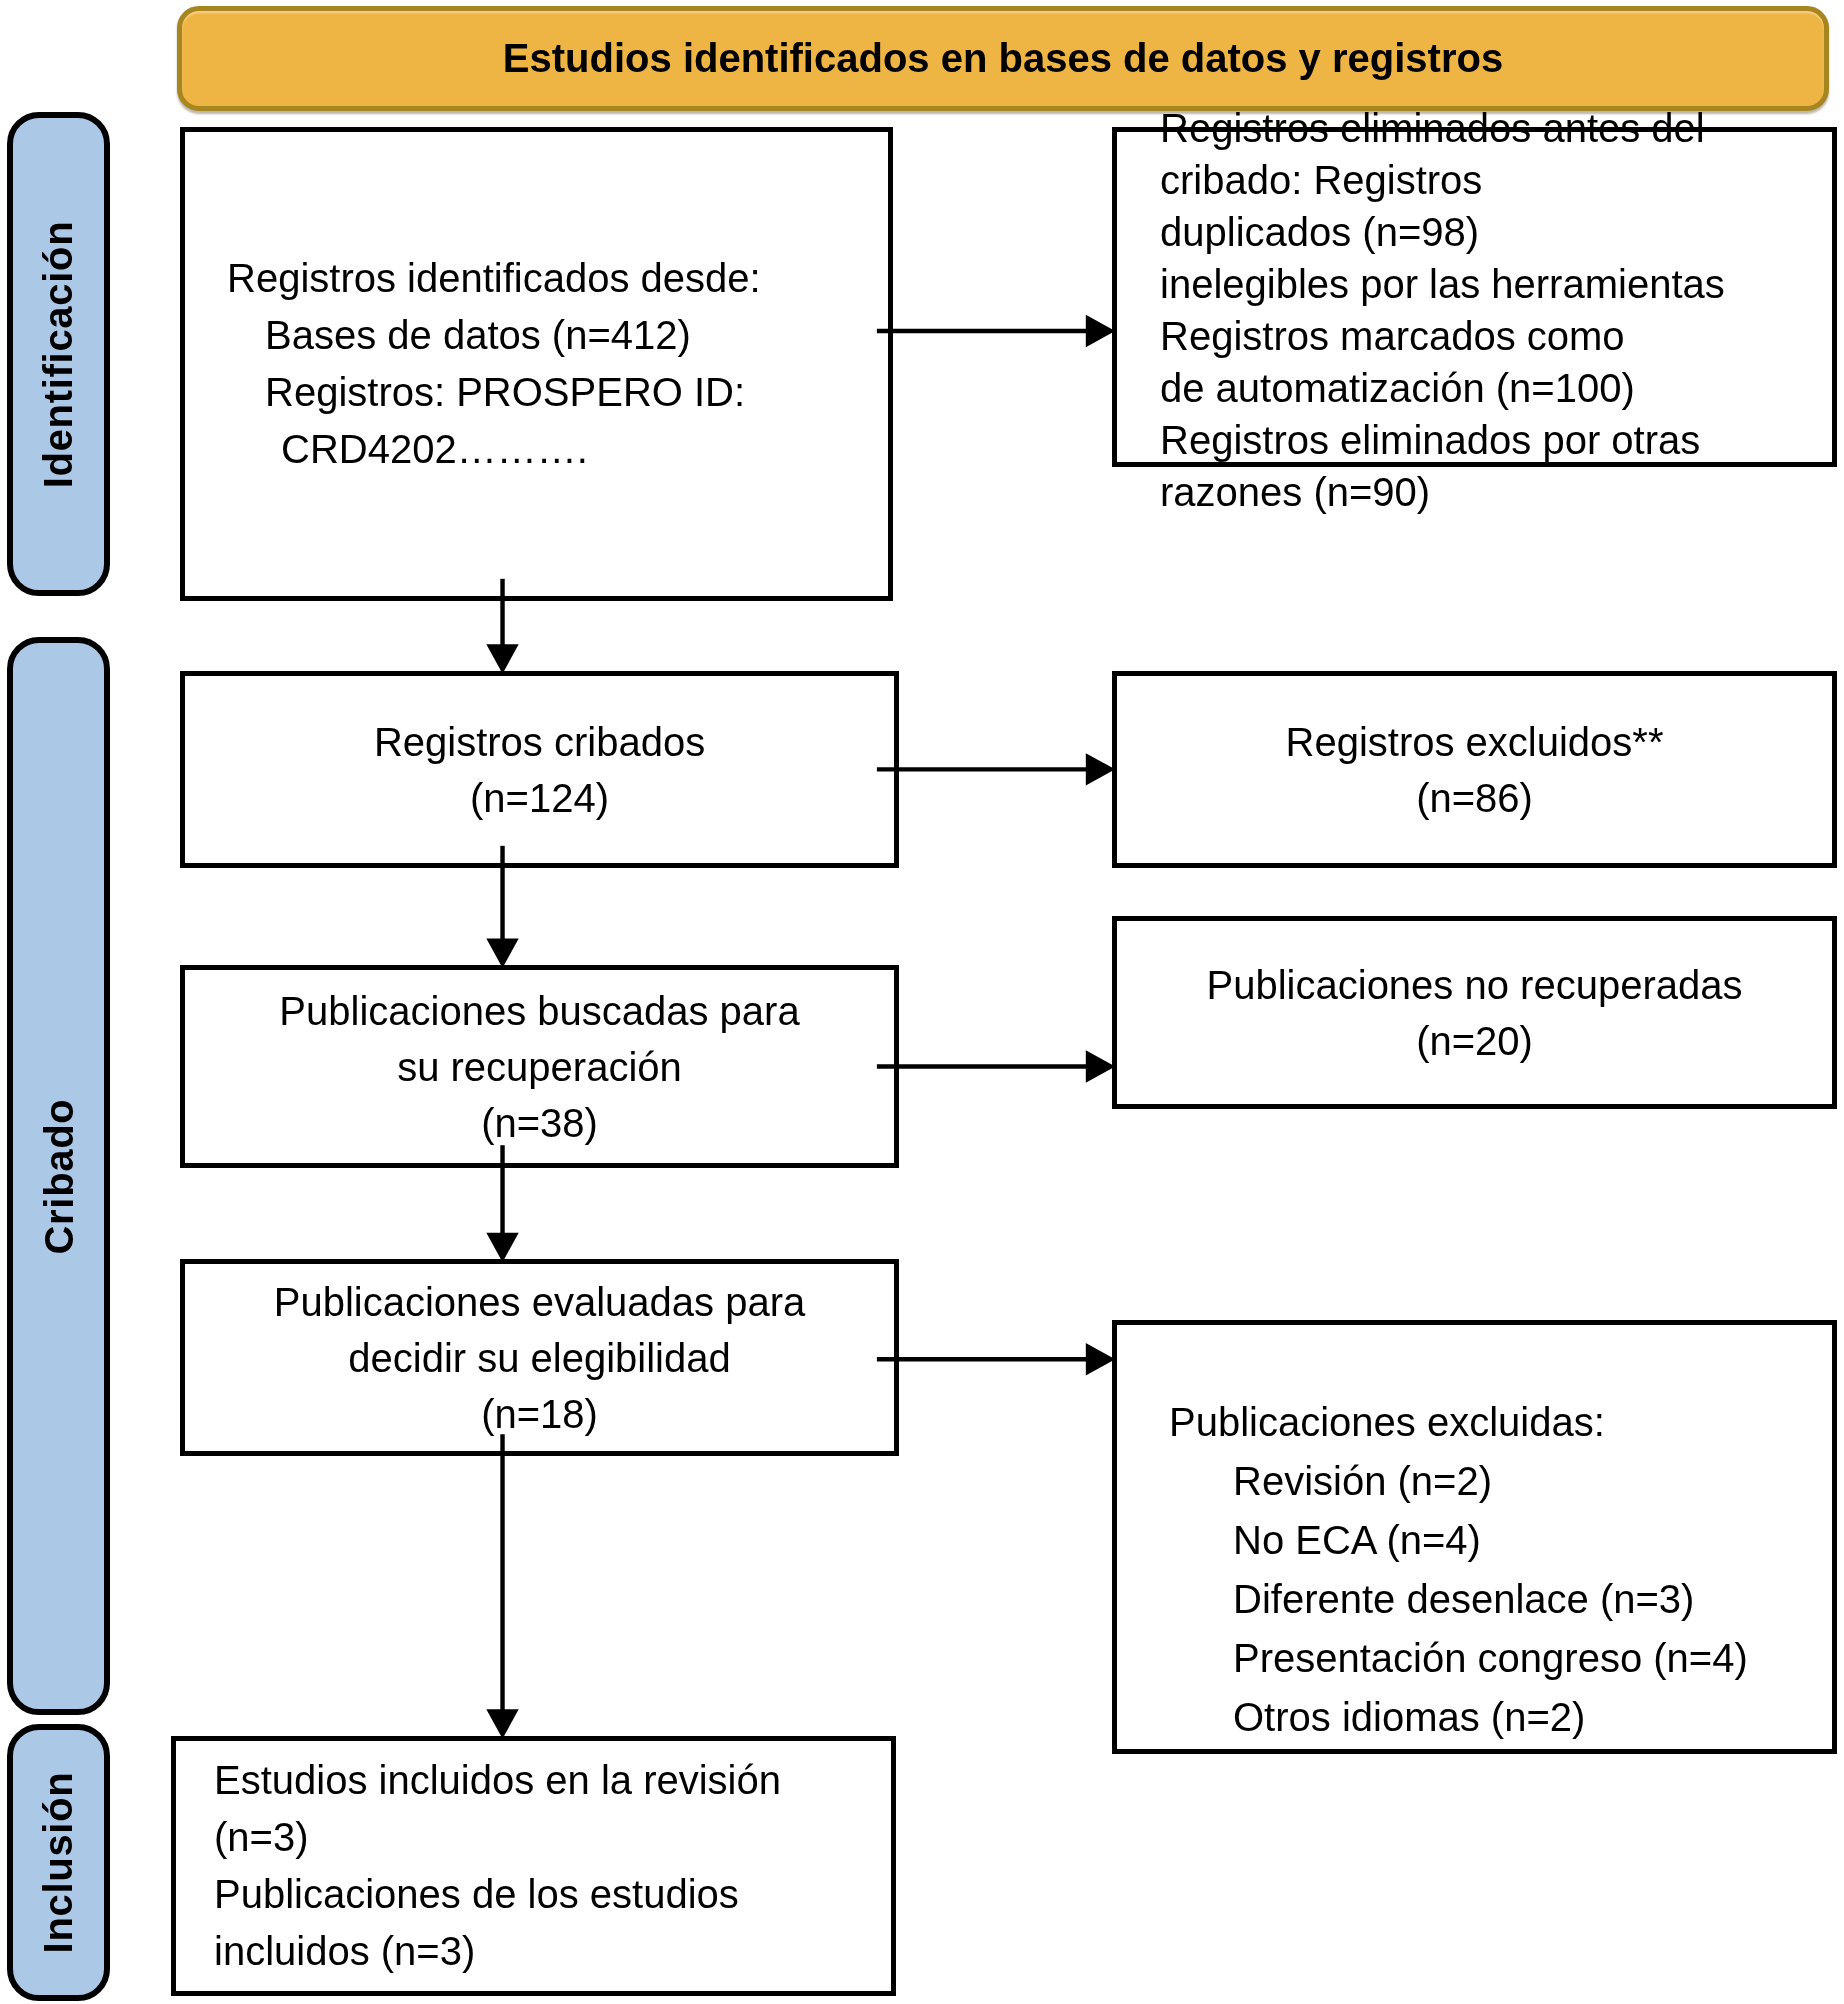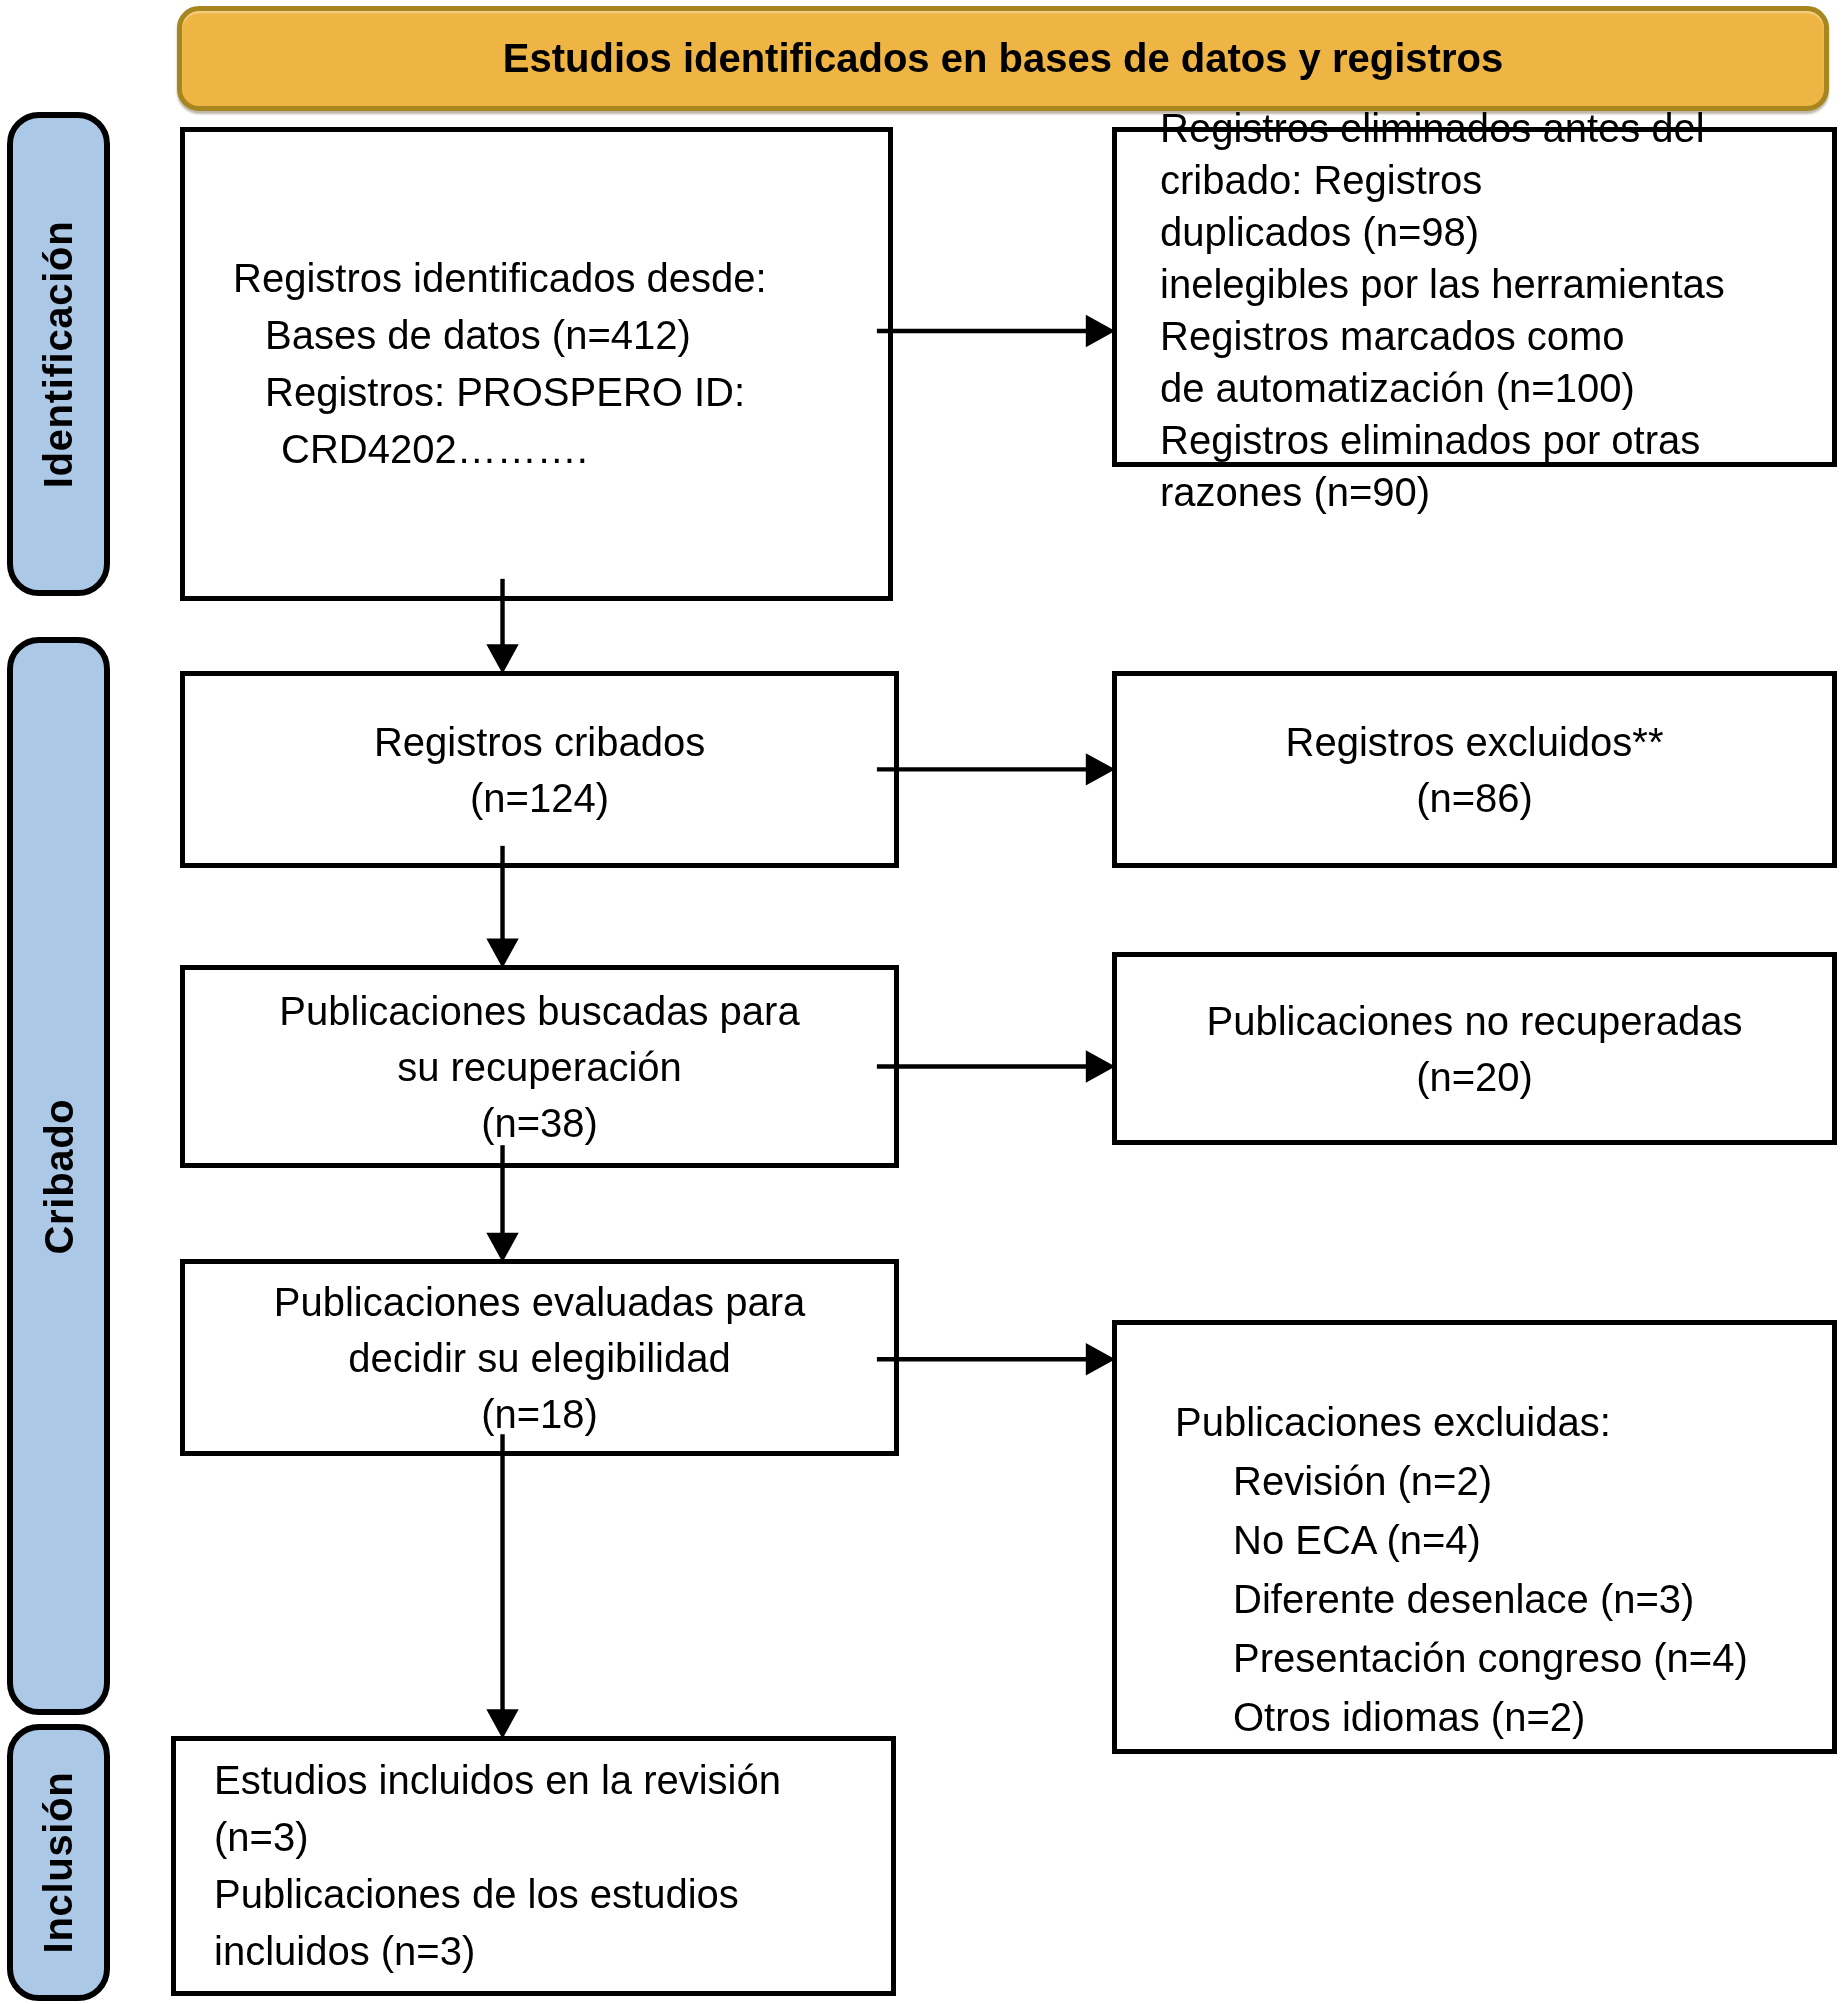--- a/index.html
+++ b/index.html
@@ -61,28 +61,28 @@
   .fbox .line { white-space: nowrap; }
   .fbox.center { justify-content: center; align-items: center; text-align: left; }
   .fbox.left   { justify-content: center; align-items: flex-start; text-align: left; }
 
   .box-identified    { left: 180px;  top: 127px;  width: 713px; height: 474px; line-height: 57px; padding-left: 34px; }
   .box-removed       { left: 1112px; top: 127px;  width: 725px; height: 340px; line-height: 52px;
                        padding: 26.5px 17.7px 0 43px; justify-content: flex-start; }
   .box-screened      { left: 180px;  top: 671px;  width: 719px; height: 197px; }
   .box-rexcluded     { left: 1112px; top: 671px;  width: 725px; height: 197px; }
   .box-sought        { left: 180px;  top: 965px; width: 719px; height: 203px; }
-  .box-notretrieved  { left: 1112px; top: 952px; width: 725px; height: 193px; }
+  .box-notretrieved  { left: 1112px; top: 916px; width: 725px; height: 193px; }
   .box-assessed      { left: 180px;  top: 1259px; width: 719px; height: 197px; }
   .box-pexcluded     { left: 1112px; top: 1320px; width: 725px; height: 434px; line-height: 59px;
                        padding: 65px 14.7px 0 44px; justify-content: flex-start; }
   .box-included      { left: 171px;  top: 1736px; width: 725px; height: 260px; line-height: 57px; padding-left: 38px; }
 
   
-  .indent-0 { margin-left: 14px; }
+  .indent-0 { margin-left: 8px; }
   .indent-1 { margin-left: 46px; }
   .indent-2 { margin-left: 62px; }
   .indent-3 { margin-left: 72px; }
 
   
   .arrows {
     position: absolute; left: 0; top: 0;
     width: 1845px; height: 2005px;
     pointer-events: none;
   }

